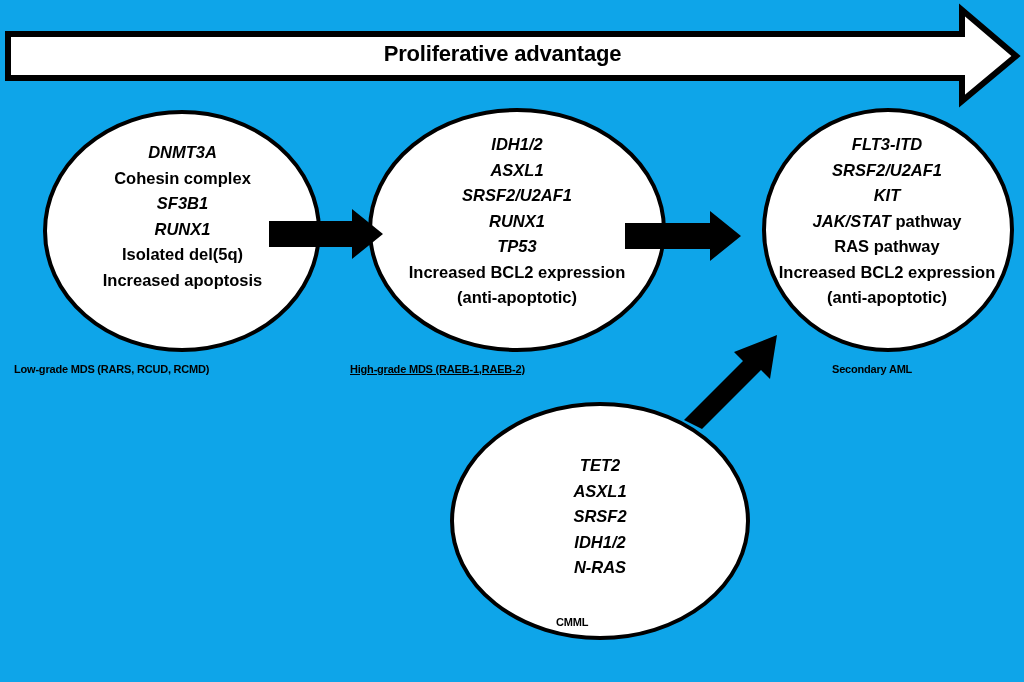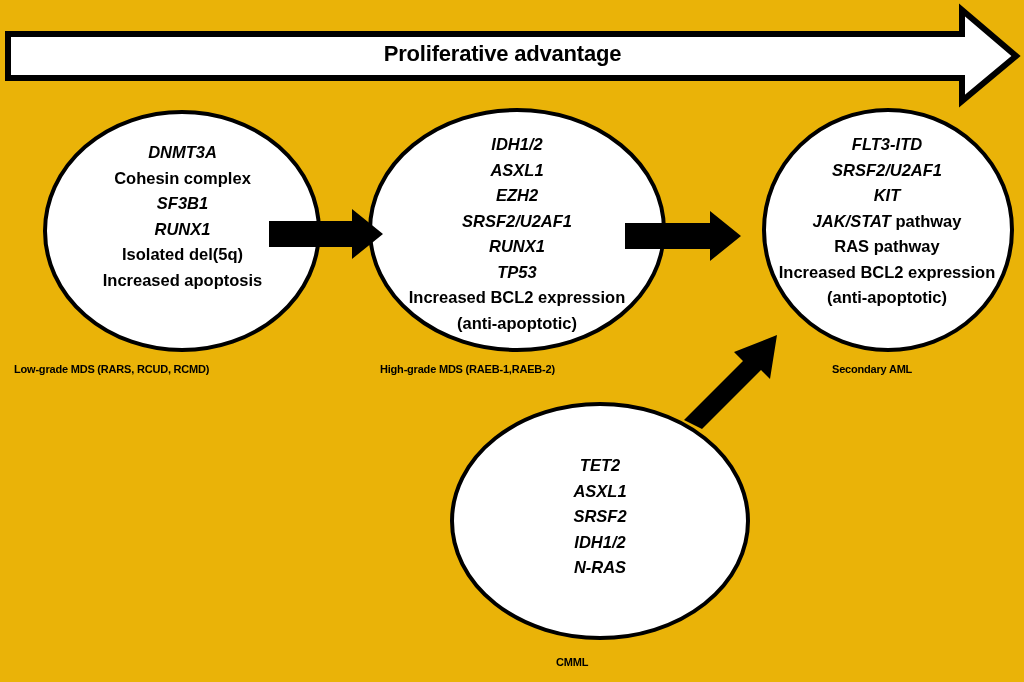--- a/index.html
+++ b/index.html
@@ -9,21 +9,21 @@
     background: #ffffff;
   }
   body {
     font-family: "Liberation Sans", sans-serif;
     color: #000000;
   }
   #figure {
     position: relative;
     width: 1024px;
     height: 682px;
-    background: #eab308;
+    background: #0ea5e9;
     overflow: hidden;
   }
   #figure svg.layer {
     position: absolute;
     top: 0;
     left: 0;
     width: 1024px;
     height: 682px;
     pointer-events: none;
   }
@@ -83,23 +83,23 @@
     letter-spacing: -0.2px;
   }
 
   
   #block-lowgrade  { left: 45px;  top: 140px; width: 275px; }
   #block-highgrade { left: 368px; top: 132px; width: 298px; }
   #block-saml      { left: 762px; top: 132px; width: 250px; }
   #block-cmml      { left: 452px; top: 453px; width: 296px; }
 
   #label-lowgrade  { left: 14px;  top: 363px; }
-  #label-highgrade { left: 380px; top: 363px; }
+  #label-highgrade { left: 350px; top: 363px; text-decoration: underline; }
   #label-saml      { left: 800px; top: 363px; margin-left: 32px; }
-  #label-cmml      { left: 556px; top: 656px; }
+  #label-cmml      { left: 556px; top: 616px; }
 </style>
 </head>
 <body>
 
 <div id="figure">
 
   <svg class="layer" viewBox="0 0 1024 682">
 
     <polygon class="shape-stroke" stroke-width="6" stroke-linejoin="miter" points="8,34 962,34 962,10 1016,56 962,101 962,78 8,78"></polygon>
 
@@ -126,21 +126,20 @@
     <span class="line">Cohesin complex</span>
     <span class="line it">SF3B1</span>
     <span class="line it">RUNX1</span>
     <span class="line">Isolated del(5q)</span>
     <span class="line">Increased apoptosis</span>
   </div>
 
   <div class="gene-block" id="block-highgrade">
     <span class="line it">IDH1/2</span>
     <span class="line it">ASXL1</span>
-    <span class="line it">EZH2</span>
     <span class="line it">SRSF2/U2AF1</span>
     <span class="line it">RUNX1</span>
     <span class="line it">TP53</span>
     <span class="line">Increased BCL2 expression</span>
     <span class="line">(anti-apoptotic)</span>
   </div>
 
   <div class="gene-block" id="block-saml">
     <span class="line it">FLT3-ITD</span>
     <span class="line it">SRSF2/U2AF1</span>

